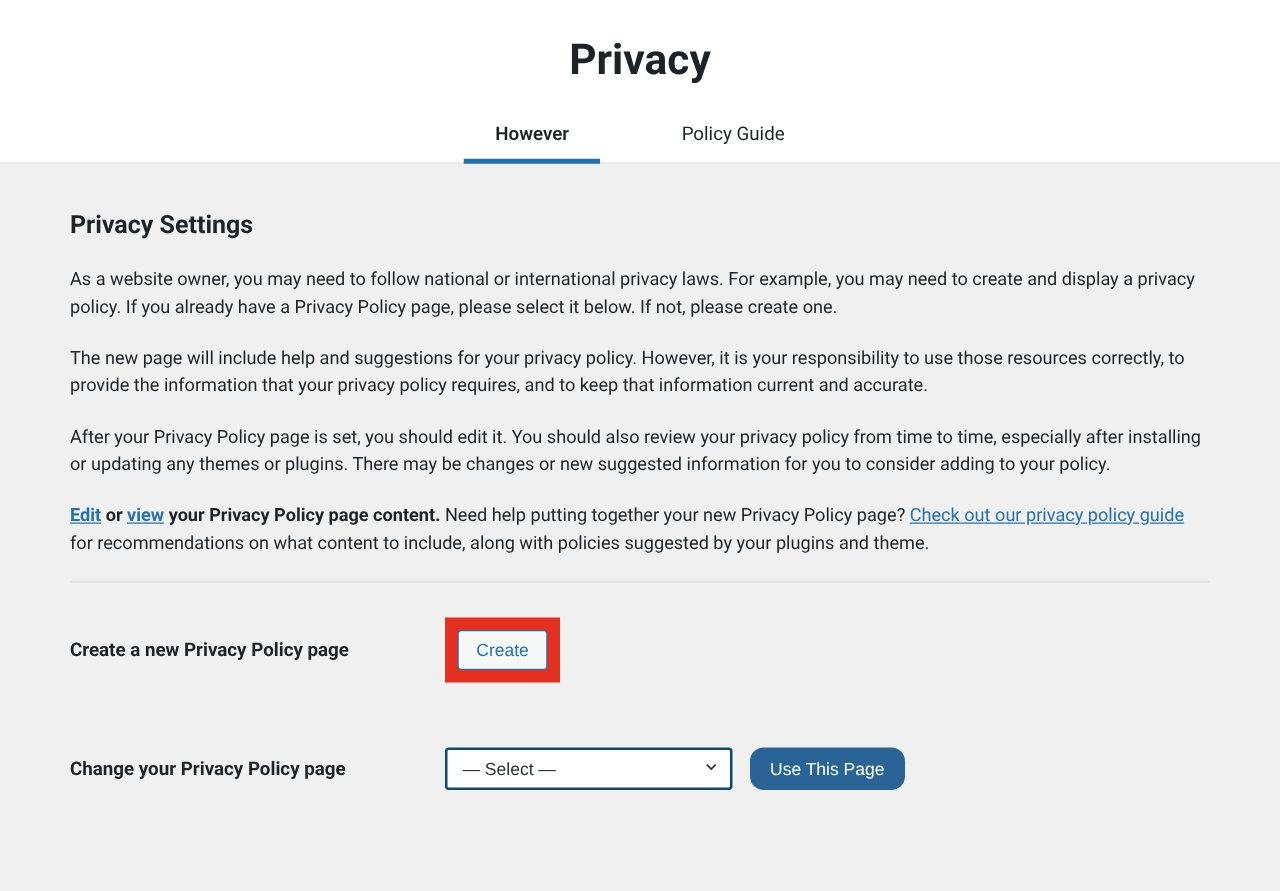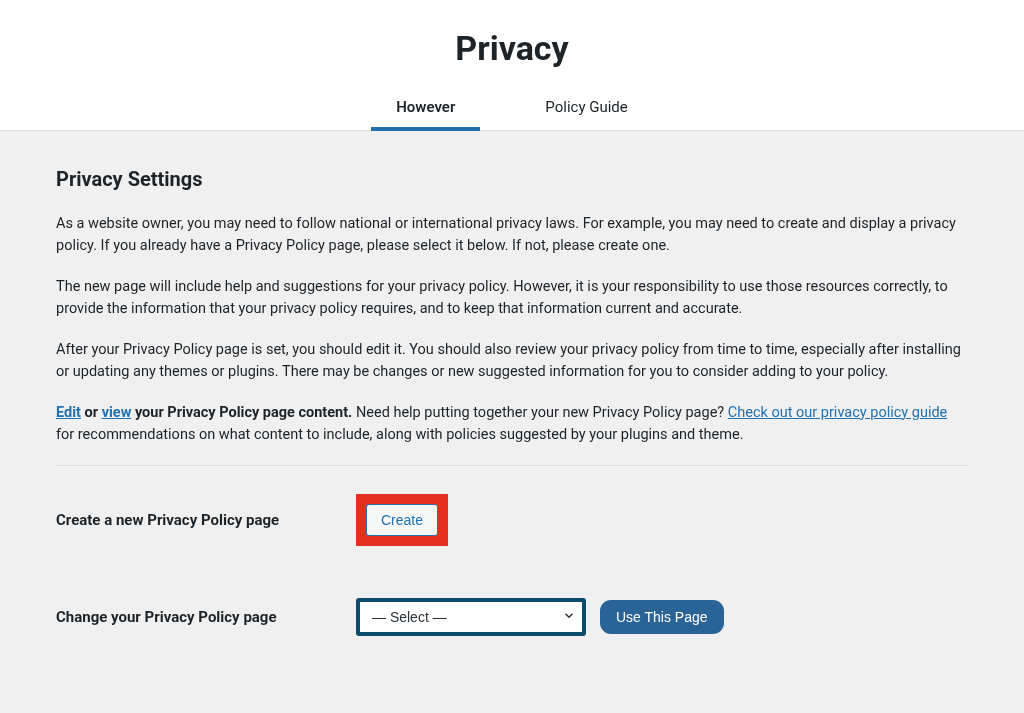--- a/index.html
+++ b/index.html
@@ -14,21 +14,21 @@
     .section-title { font-size: 20px; font-weight: 700; margin-bottom: 22px; }
     .para { font-size: 14.5px; line-height: 1.55; margin-bottom: 18px; color: #1d2327; }
     .bold { font-weight: 700; }
     a.link { color: #2271b1; text-decoration: underline; cursor: pointer; }
     .divider { border: none; border-top: 1px solid #dcdcde; margin: 18px 0 28px; }
     .form-row { display: flex; align-items: center; gap: 40px; margin-bottom: 52px; }
     .form-label { font-size: 15px; font-weight: 700; width: 260px; }
     .highlight-box { padding: 10px; background: #e6301f; display: inline-flex; }
     .btn-outline { background: #f6f7f7; border: 1px solid #2271b1; color: #2271b1; padding: 7px 14px; font-size: 14px; cursor: pointer; border-radius: 3px; }
     .select-wrap { position: relative; display: inline-flex; }
-    select { appearance: none; -webkit-appearance: none; background: #fff; border: 4px solid #0c4a6e; border-radius: 3px; padding: 7px 36px 7px 12px; font-size: 14px; min-width: 230px; cursor: pointer; color: #2c3338; }
+    select { appearance: none; -webkit-appearance: none; background: #fff; border: 2px solid #0c4a6e; border-radius: 3px; padding: 7px 36px 7px 12px; font-size: 14px; min-width: 230px; cursor: pointer; color: #2c3338; }
     .chev { position: absolute; right: 10px; top: 50%; transform: translateY(-50%); pointer-events: none; }
     .btn-primary { background: #2a6496; color: #fff; border: none; padding: 9px 16px; font-size: 14px; cursor: pointer; border-radius: 11px; }
     .controls { display: flex; align-items: center; gap: 14px; }
   </style>
 </head>
 <body>
 
 <div class="header">
   <h1 class="page-title">Privacy</h1>
   <div class="tabs">

